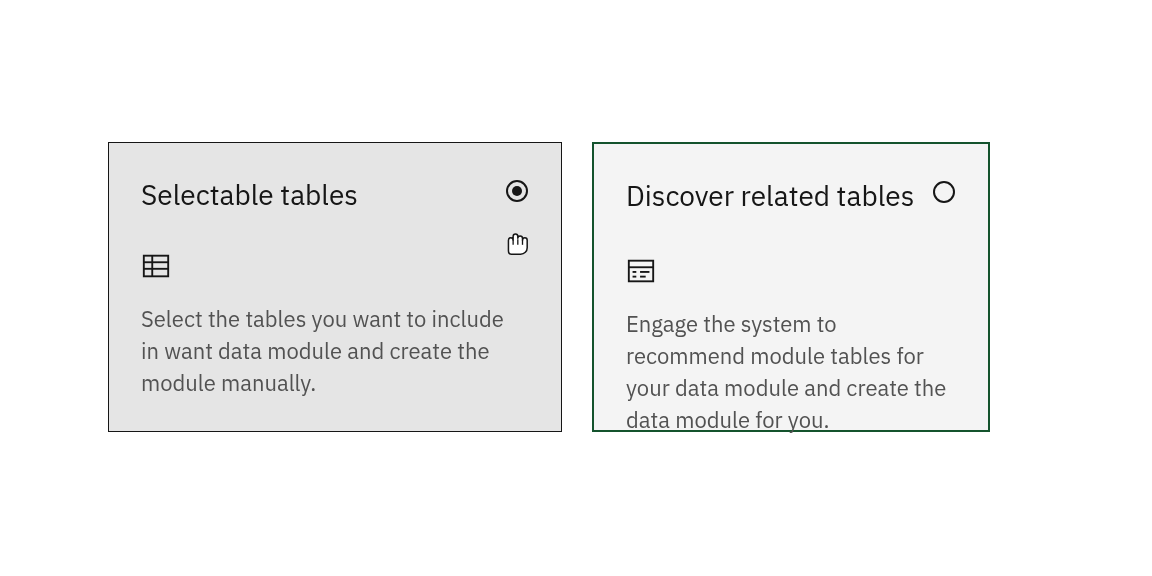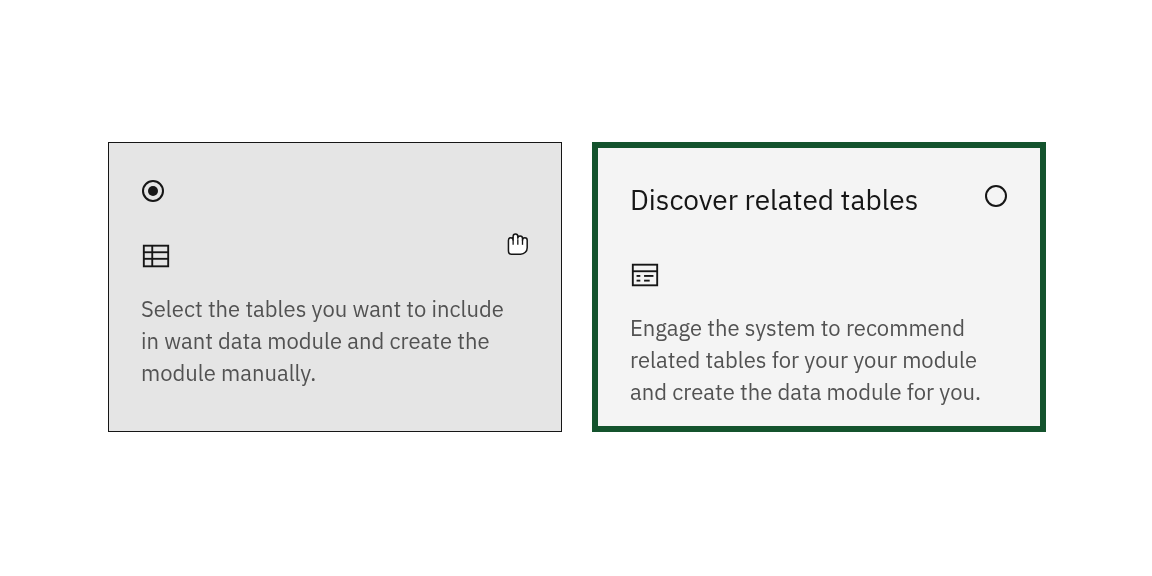--- a/index.html
+++ b/index.html
@@ -25,24 +25,24 @@
     left: 108px;
     top: 142px;
     width: 454px;
     height: 290px;
     background: #e5e5e5; 
     border: 1px solid #161616;
   }
   .tile-unselected {
     left: 592px;
     top: 142px;
-    width: 454px;
+    width: 398px;
     height: 290px;
     background: #f4f4f4;
-    border: 6px solid #14532d;
+    border: 2px solid #14532d;
   }
   .tile-header {
     display: flex;
     align-items: flex-start;
     justify-content: space-between;
   }
   .tile-title {
     font-size: 28px;
     line-height: 1.3;
     font-weight: 400;
@@ -79,20 +79,21 @@
     pointer-events: none;
   }
 </style>
 </head>
 <body>
 
 <div class="canvas">
 
   <div class="tile tile-selected">
     <div class="tile-header">
+      <h2 class="tile-title">Selectable tables</h2>
       <span class="radio">
         <svg viewBox="0 0 24 24" width="24" height="24">
           <circle cx="12" cy="12" r="10" fill="none" stroke="#161616" stroke-width="2"></circle>
           <circle cx="12" cy="12" r="5" fill="#161616"></circle>
         </svg>
       </span>
     </div>
     <div class="icon-row">
       <span>
         <svg viewBox="0 0 32 32" width="30" height="30">
@@ -120,21 +121,21 @@
         <svg viewBox="0 0 32 32" width="30" height="30">
           <rect x="3" y="5" width="26" height="22" fill="none" stroke="#161616" stroke-width="2"></rect>
           <line x1="3" y1="12" x2="29" y2="12" stroke="#161616" stroke-width="2"></line>
           <line x1="7" y1="17" x2="11" y2="17" stroke="#161616" stroke-width="2"></line>
           <line x1="15" y1="17" x2="25" y2="17" stroke="#161616" stroke-width="2"></line>
           <line x1="7" y1="22" x2="11" y2="22" stroke="#161616" stroke-width="2"></line>
           <line x1="15" y1="22" x2="21" y2="22" stroke="#161616" stroke-width="2"></line>
         </svg>
       </span>
     </div>
-    <div class="tile-desc">Engage the system to recommend related tables for your your module and create the data module for you.</div>
+    <div class="tile-desc">Engage the system to recommend module tables for your data module and create the data module for you.</div>
   </div>
 
   <div class="cursor">
     <svg viewBox="0 0 32 32" width="30" height="30">
       <path d="M12 29 C10 29 9 27.5 9 25 L9 14 C9 12.5 10 11.5 11.5 11.5 C13 11.5 14 12.5 14 14 L14 10 C14 8.5 15 7.5 16.5 7.5 C18 7.5 19 8.5 19 10 L19 12 C19 10.5 20 9.5 21.5 9.5 C23 9.5 24 10.5 24 12 L24 14 C24 12.5 25 11.5 26.5 11.5 C28 11.5 29 12.5 29 14 L29 22 C29 26 26 29 22 29 Z" fill="#ffffff" stroke="#161616" stroke-width="1.6" stroke-linejoin="round"></path>
       <line x1="14" y1="14" x2="14" y2="19" stroke="#161616" stroke-width="1.4"></line>
       <line x1="19" y1="13" x2="19" y2="19" stroke="#161616" stroke-width="1.4"></line>
       <line x1="24" y1="14" x2="24" y2="19" stroke="#161616" stroke-width="1.4"></line>
     </svg>
   </div>

